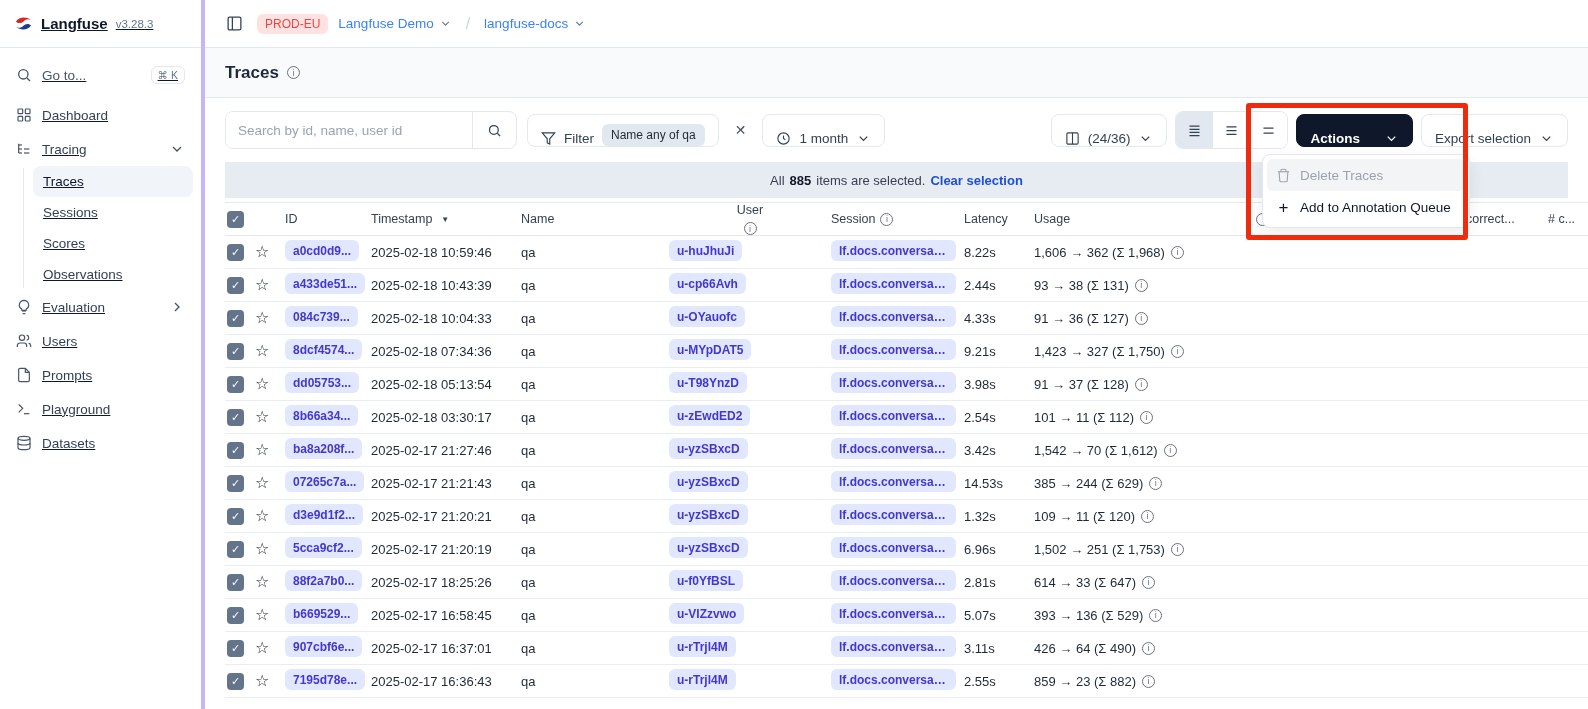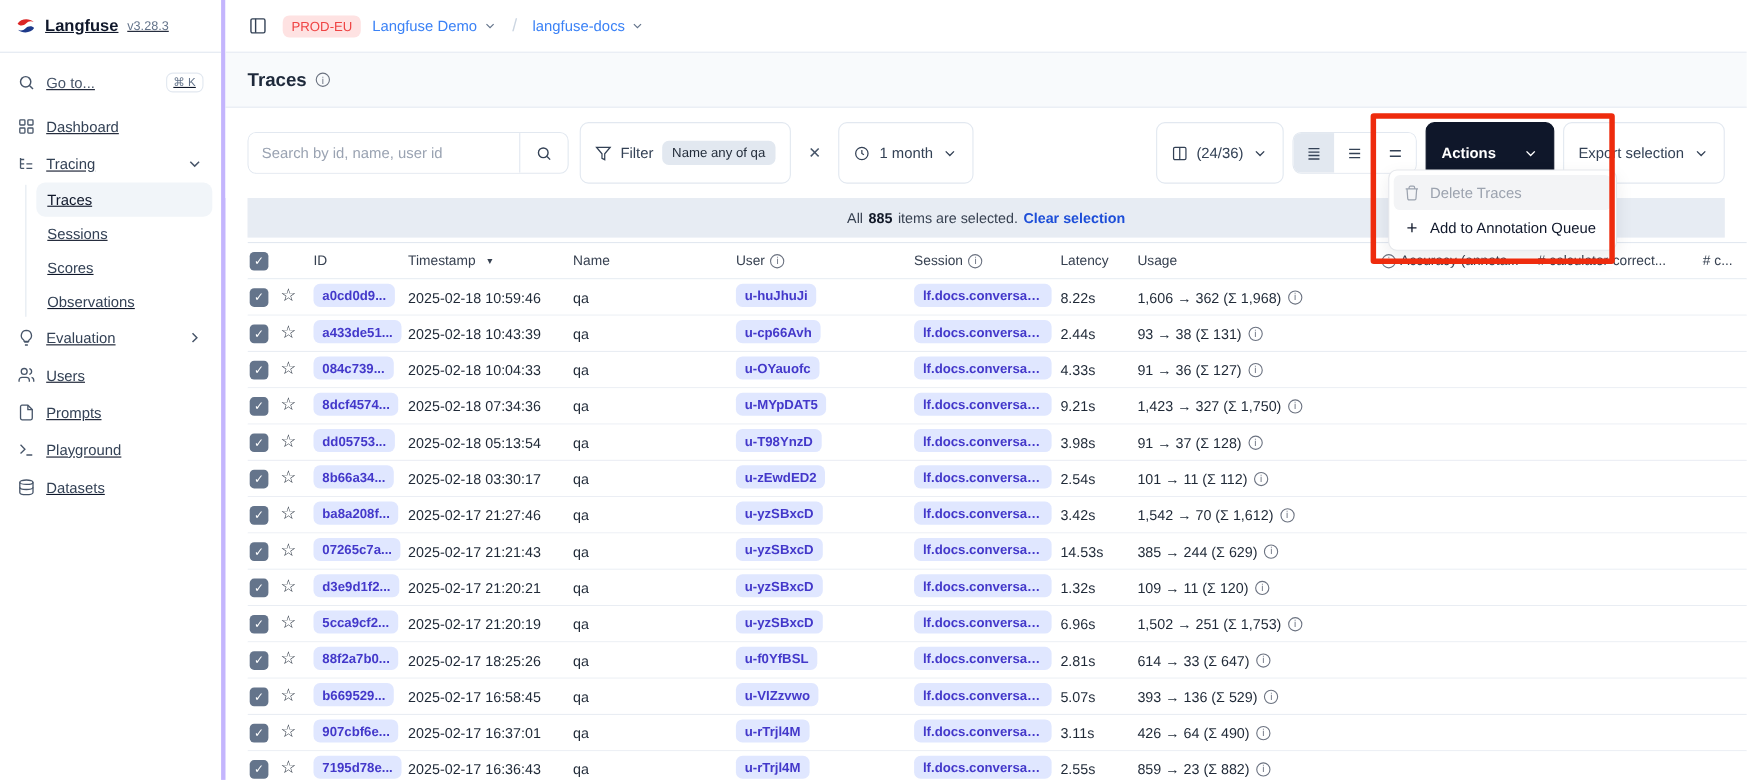--- a/index.html
+++ b/index.html
@@ -40,21 +40,21 @@
   .page-header { height:50px; background:#f8fafc; border-bottom:1px solid #e2e8f0; display:flex; align-items:center; gap:8px; padding:0 20px; }
   .page-title { font-size:17px; font-weight:700; color:#1e293b; }
 
   .toolbar { display:flex; align-items:center; padding:13px 20px; gap:10px; background:#fff; }
   .tb-right { margin-left:auto; display:flex; align-items:center; gap:8px; }
   .field { display:flex; align-items:center; height:38px; border:1px solid #e2e8f0; border-radius:8px; background:#fff; overflow:hidden; }
   .search-field { width:292px; }
   .search-field input { border:0; outline:0; flex:1; height:100%; padding:0 12px; font-size:13.5px; font-family:inherit; color:#0f172a; }
   .search-field input::placeholder { color:#9aa3b2; }
   .search-ico { width:44px; height:100%; border-left:1px solid #e2e8f0; display:flex; align-items:center; justify-content:center; cursor:pointer; }
-  .btn { display:flex; align-items:center; gap:8px; height:56px; padding:0 13px; border:1px solid #e2e8f0; border-radius:8px; background:#fff; font-size:13.5px; font-weight:500; color:#334155; cursor:pointer; }
+  .btn { display:flex; align-items:flex-end; gap:8px; height:33px; padding:0 13px; border:1px solid #e2e8f0; border-radius:8px; background:#fff; font-size:13.5px; font-weight:500; color:#334155; cursor:pointer; }
   .btn svg, .field svg { width:15px; height:15px; stroke:#334155; }
   .chip { background:#e2e8f0; border-radius:6px; font-size:12px; font-weight:500; color:#1f2937; padding:4px 9px; }
   .x-btn { color:#475569; font-size:14px; cursor:pointer; padding:4px 6px; }
   .x-btn::after { content:"✕"; }
   .seg-group { display:flex; align-items:center; height:38px; border:1px solid #e2e8f0; border-radius:8px; overflow:hidden; }
   .seg { width:37px; height:100%; display:flex; align-items:center; justify-content:center; cursor:pointer; background:#fff; }
   .seg.active { background:#e2e8f0; }
   .seg svg { width:15px; height:15px; stroke:#334155; }
   .btn-dark { background:#0f172a; border-color:#0f172a; color:#fff; font-weight:600;gap:24px; }
   .btn-dark svg { stroke:#fff; }
@@ -62,21 +62,21 @@
   .sel-banner { height:36px; background:#e7ecf3; display:flex; align-items:center; justify-content:center; gap:5px; font-size:13px; color:#374151; margin:0 20px; }
   .sel-banner b { color:#111827; }
   .sel-link { color:#1d4ed8; font-weight:600; cursor:pointer; }
 
   
   .table-wrap { margin:4px 0 0 20px; overflow:hidden; flex:1; }
   .tr, .thead { display:flex; align-items:center; min-width:1383px; }
   .thead { height:34px; border-top:1px solid #e2e8f0; border-bottom:1px solid #e2e8f0; font-size:12.5px; font-weight:500; color:#374151; }
   .tr { height:33px; border-bottom:1px solid #e9edf3; font-size:13px; color:#1f2937; background:#fff; }
   .c-sel{width:30px;display:flex;justify-content:flex-start;padding-left:2px;} .c-star{width:30px;}
-  .c-id{width:86px;} .c-ts{width:150px;} .c-name{width:148px;} .c-user{width:162px;}
+  .c-id{width:86px;} .c-ts{width:150px;} .c-name{width:148px;} .c-user{width:162px;flex-direction:column;}
   .c-session{width:133px;} .c-lat{width:70px;} .c-usage{width:222px;display:flex;align-items:center;gap:6px;}
   .c-s1{width:142px;display:flex;align-items:center;gap:4px;} .c-s2{width:150px;} .c-s3{flex:1;min-width:50px;}
   .checkbox { width:17px; height:17px; border-radius:4px; background:#64748b; color:#fff; display:inline-flex; align-items:center; justify-content:center; font-size:11px; cursor:pointer; }
   .checkbox::after { content:"✓"; }
   .star { cursor:pointer; color:#1f2937; font-size:16px; line-height:1; }
   .star::after { content:"☆"; }
   .badge { display:inline-block; background:#e0e7ff; color:#4338ca; font-weight:600; font-size:12px; border-radius:6px; padding:3.5px 8px; cursor:pointer; max-width:100%; overflow:hidden; text-overflow:ellipsis; white-space:nowrap; }
   .badge.session { max-width:125px; }
   .info { display:inline-flex; width:13px; height:13px; min-width:13px; border:1.2px solid #6b7280; border-radius:50%; align-items:center; justify-content:center; font-size:9px; color:#6b7280; font-style:normal; }
   .info::after { content:"i"; }

